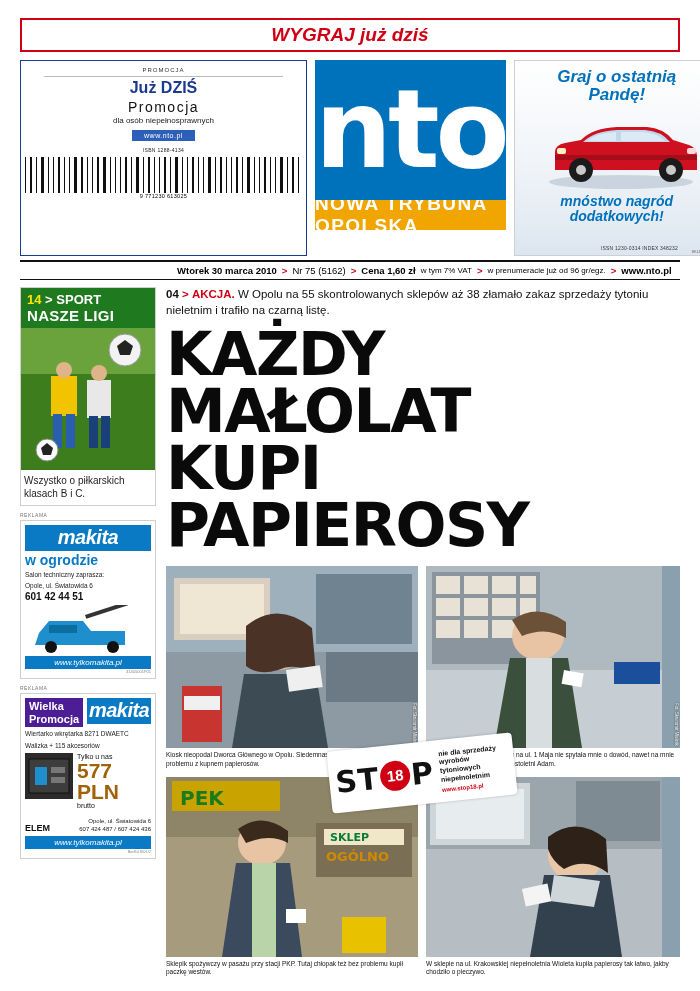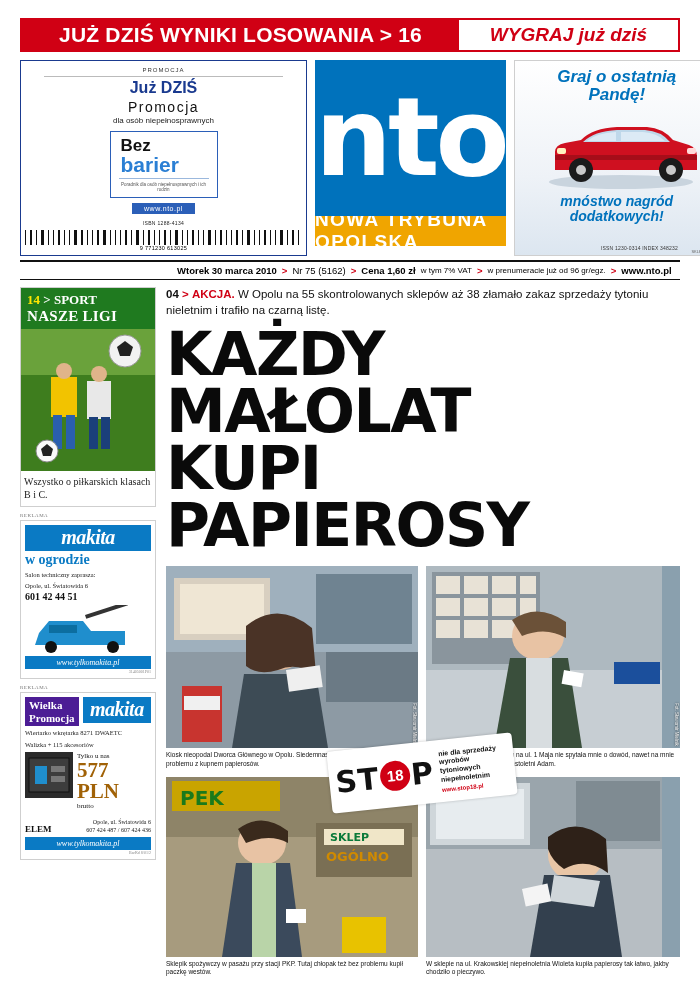--- a/index.html
+++ b/index.html
@@ -117,21 +117,21 @@
 
   
   .logo-box {
     flex: 1 1 auto;
     display: flex;
     flex-direction: column;
     justify-content: flex-start;
   }
   .logo-main {
     background: #0072bc;
-    height: 156px;
+    height: 140px;
     display: flex;
     align-items: center;
     justify-content: center;
     position: relative;
   }
   .logo-nto {
     color: #fff;
     font-size: 108px;
     font-weight: bold;
     letter-spacing: -4px;
@@ -191,21 +191,21 @@
     gap: 5px;
     position: relative;
   }
   .info-bar .sep { color: #d00014; font-weight: bold; }
   .info-bar b { font-weight: bold; }
   .info-small { font-size: 8px; }
   .isbn-right { position: absolute; right: 2px; top: -11px; font-size: 5px; color: #333; letter-spacing: .2px;}
 
   
   .body-row { display: flex; gap: 10px; margin-top: 7px; }
-  .left-col { flex: 0 0 134px; font-family: Liberation Serif, serif; }
+  .left-col { flex: 0 0 134px; }
   .right-col { flex: 1 1 auto; }
 
   
   .sport-promo { border: 1px solid #cfcfcf; }
   .sport-head {
     background: #1f7a1f;
     color: #fff;
     padding: 4px 6px;
   }
   .sport-head .t1 { font-size: 13px; font-weight: bold; }
@@ -320,39 +320,32 @@
   .barcode { height: 36px; width: 100%; display: flex; gap: 1px; align-items: stretch; margin-top: 4px;}
   .barcode i { display:block; background:#111; }
   .barcode-num { font-size: 5.5px; letter-spacing: .3px; text-align: center; }
 </style>
 </head>
 <body>
 
 <div class="page">
 
   <div class="top-banner">
-    <div class="top-banner-left">JUŻ DZIŚ WYNIKI LOSOWANIA &gt; 16</div>
     <div class="top-banner-right">WYGRAJ już dziś</div>
   </div>
 
   <div class="header-row">
 
     <div class="promo-box">
       <div class="promo-label">PROMOCJA</div>
       <div class="promo-hr"></div>
       <div class="promo-juz">Już DZIŚ</div>
       <div class="promo-dod">Promocja</div>
       <div class="promo-sub">dla osób niepełnosprawnych</div>
 
-      <div class="bez-barier">
-        <div class="bez">Bez</div>
-        <div class="barier">barier</div>
-        <div class="bez-rule"></div>
-        <div class="bez-tiny">Poradnik dla osób niepełnosprawnych i ich rodzin</div>
-      </div>
 
       <div class="promo-www">www.nto.pl</div>
       <div class="promo-isbn">ISBN 1288-4134</div>
 
       <div class="barcode" id="bc1">
           <i style="width: 1px;"></i>
           <i style="width: 2px; background: transparent;"></i>
           <i style="width: 2px;"></i>
           <i style="width: 2px; background: transparent;"></i>
           <i style="width: 1px;"></i>

